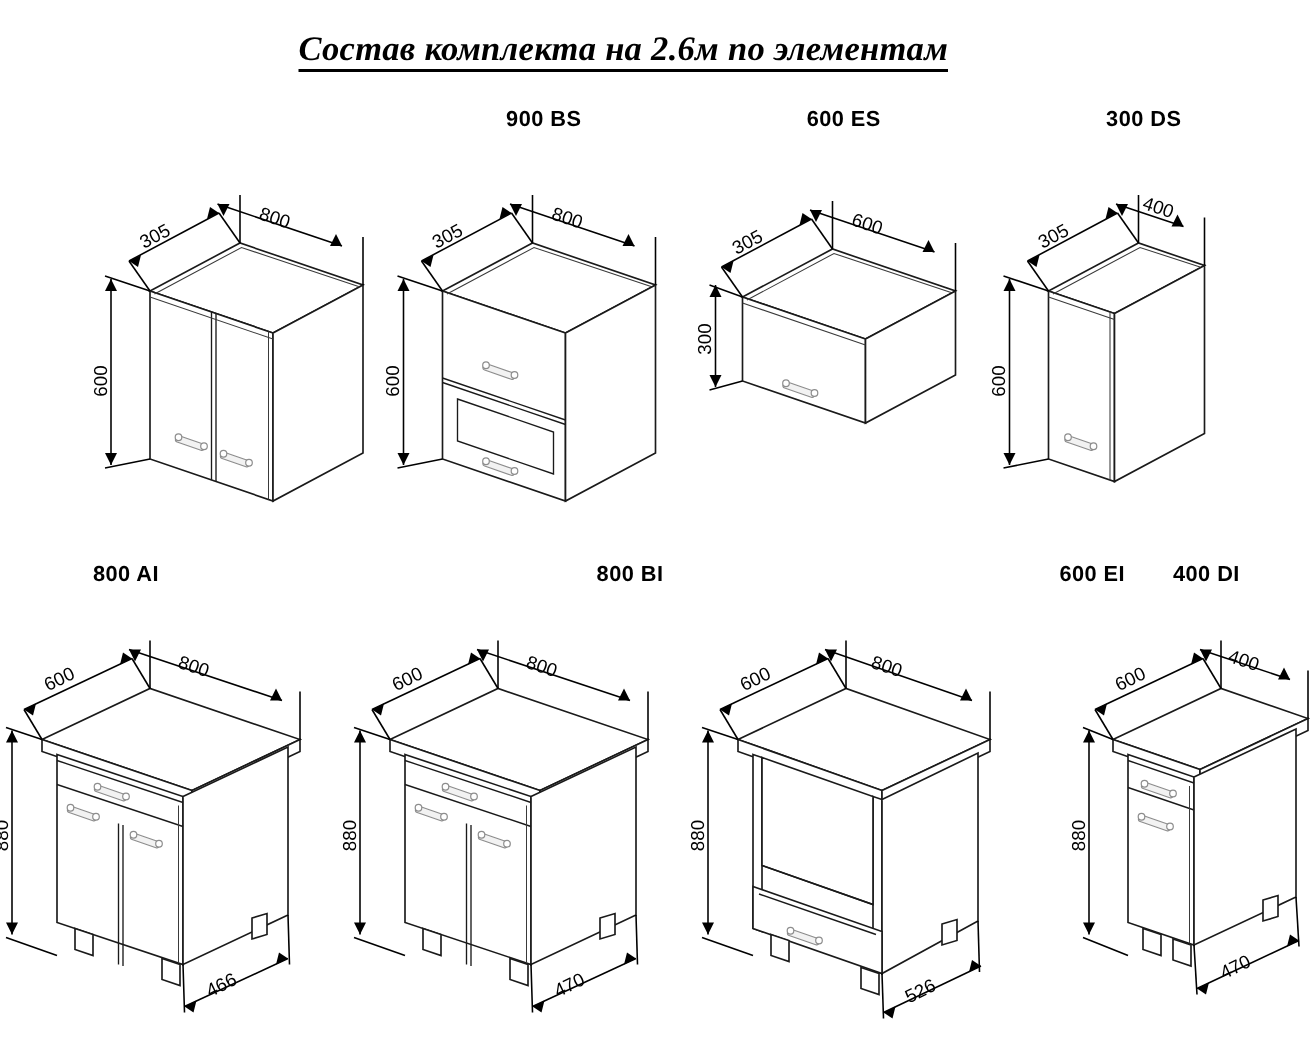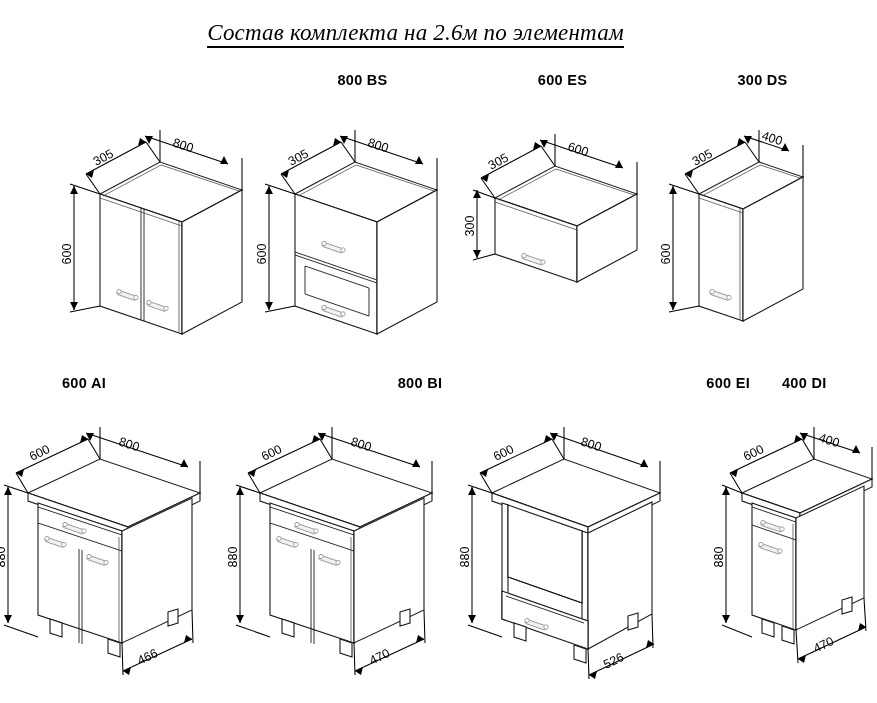--- a/index.html
+++ b/index.html
@@ -11,21 +11,21 @@
     overflow:hidden;
     position:relative;
   }
   #sheet{position:absolute;left:0;top:0;width:877px;height:703px;}
 
   .title{
     position:absolute;
     left:0;top:20px;width:831px;
     text-align:center;
     font-family:"Liberation Serif", serif;
-    font-weight:normal;
+    font-weight:bold;
     font-style:italic;
     font-size:23px;
     letter-spacing:.2px;
   }
   .title span{
     border-bottom:2px solid #000;
     padding-bottom:1px;
   }
 
   .row{position:absolute;left:0;width:877px;}
@@ -131,21 +131,21 @@
             <polygon points="14,216 10,208 18,208" fill="#000"></polygon>
             <line class="dimline" x1="40" y1="100" x2="10" y2="90"></line>
             <line class="dimline" x1="40" y1="212" x2="10" y2="218"></line>
             <text class="dimtext" x="11" y="160" transform="rotate(-90 11 160)" text-anchor="middle">600</text>
           </g>
         </svg>
       </div>
     </div>
 
     <div class="cell" style="left:255px;width:215px;">
-      <div class="cell-label">800 BS</div>
+      <div class="cell-label">900 BS</div>
       <div class="cell-fig">
         <svg viewBox="0 0 215 278" preserveAspectRatio="xMidYMid meet">
           <g>
             <path class="panel" d="M40,100 L100,68 L182,96 L122,128 Z"></path>
             <path class="panel" d="M40,100 L122,128 L122,240 L40,212 Z"></path>
             <path class="panel" d="M122,128 L182,96 L182,208 L122,240 Z"></path>
             <path class="hair" d="M43,102 L101,71 L179,97"></path>
           </g>
 
           <g>
@@ -284,21 +284,21 @@
             <text class="dimtext" x="15" y="160" transform="rotate(-90 15 160)" text-anchor="middle">600</text>
           </g>
         </svg>
       </div>
     </div>
   </div>
 
   <div class="row" id="row-bottom">
 
     <div class="cell" style="left:0px;width:232px;">
-      <div class="cell-label" style="text-align:left;padding-left:62px;">600 AI</div>
+      <div class="cell-label" style="text-align:left;padding-left:62px;">800 AI</div>
       <div class="cell-fig">
         <svg viewBox="0 0 232 298" preserveAspectRatio="xMidYMid meet">
 
           <g>
             <path class="panel" d="M28,96 L100,62 L200,96 L128,130 Z"></path>
             <path class="panel" d="M28,96 L128,130 L128,138 L28,104 Z"></path>
             <path class="panel" d="M128,130 L200,96 L200,104 L128,138 Z"></path>
           </g>
 
           <g>

